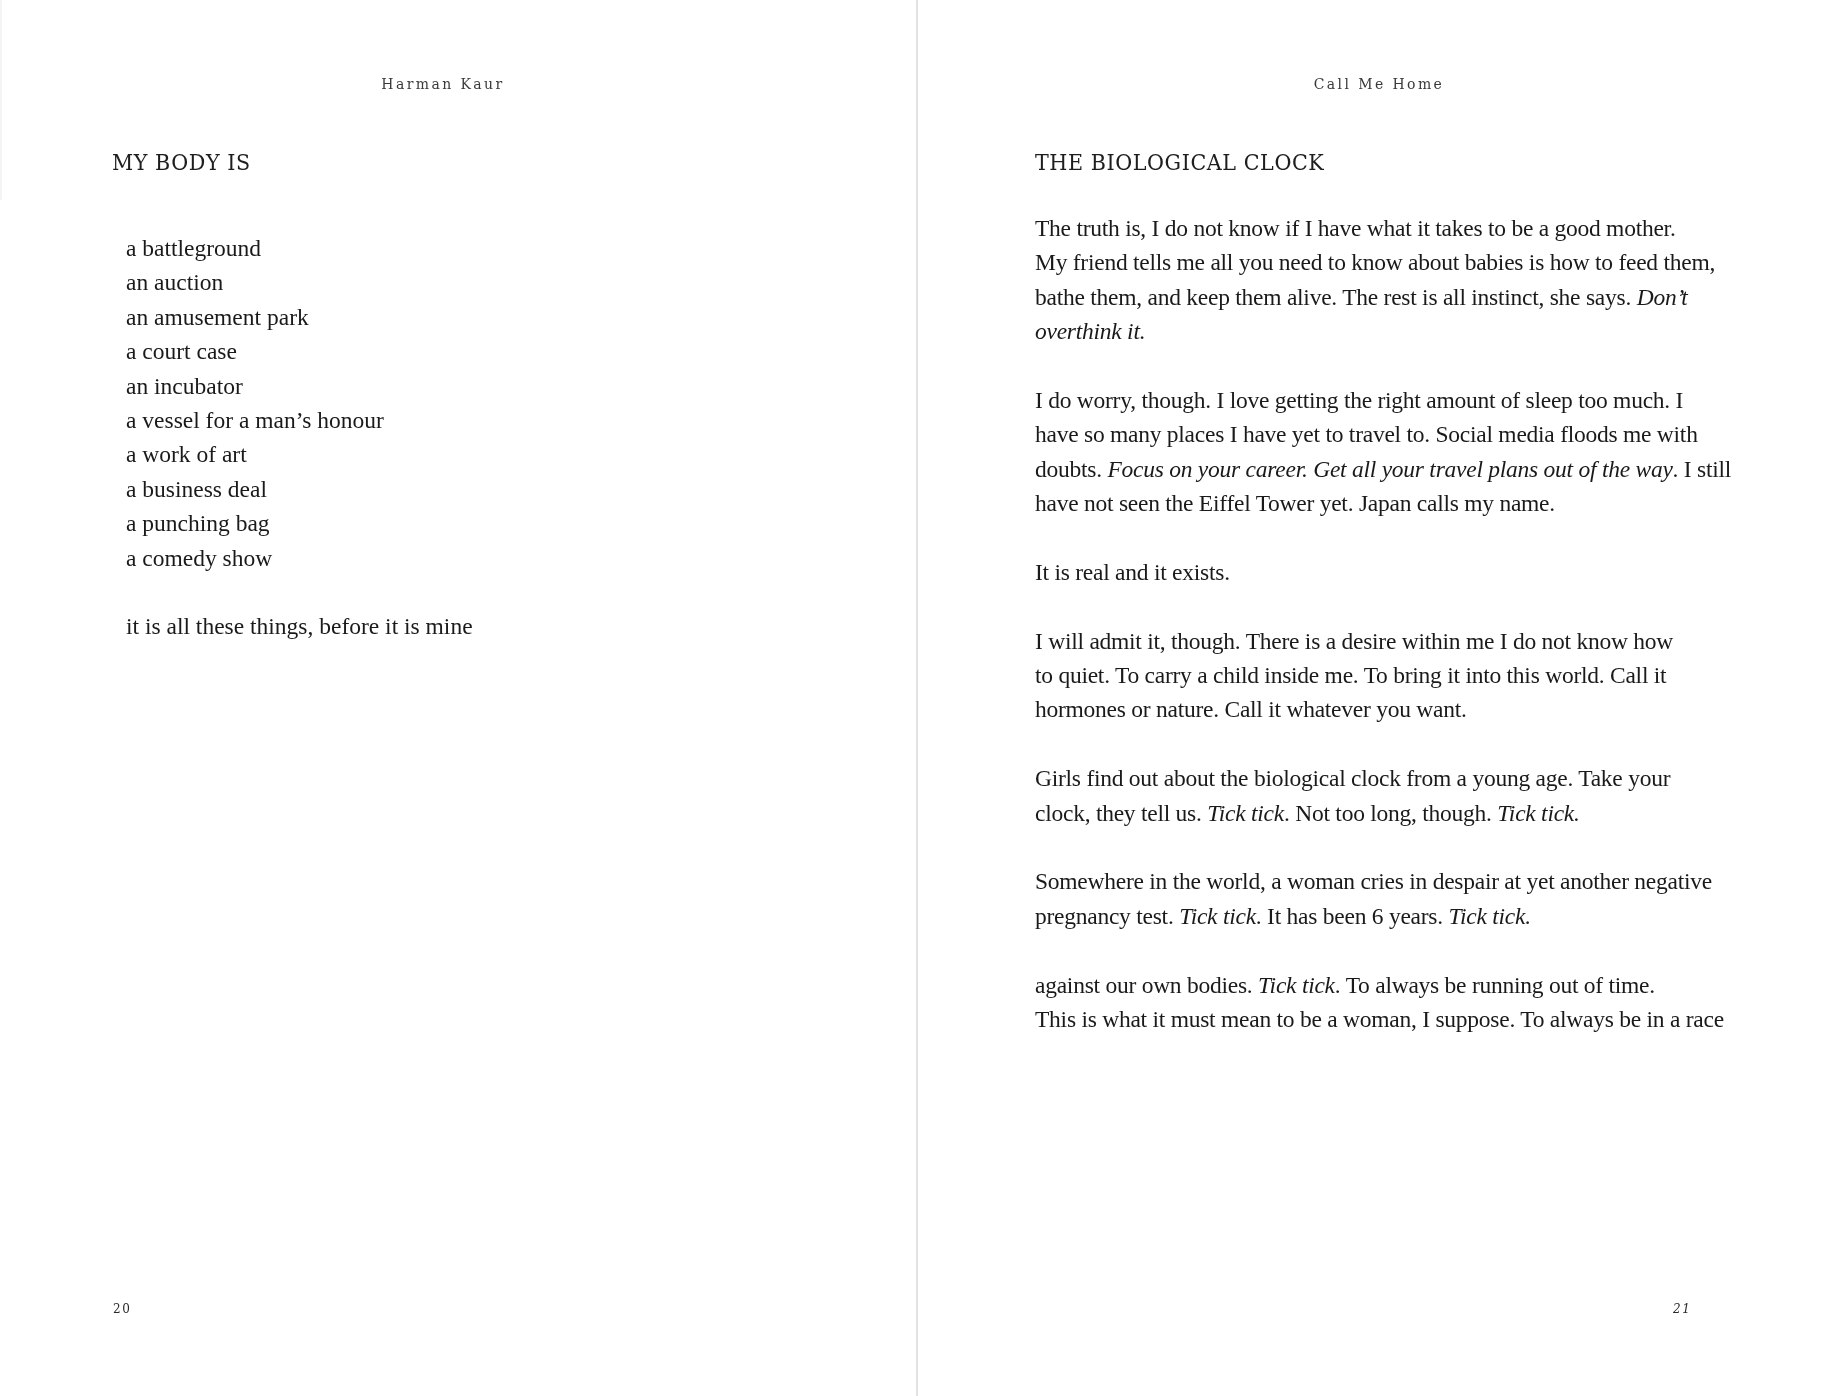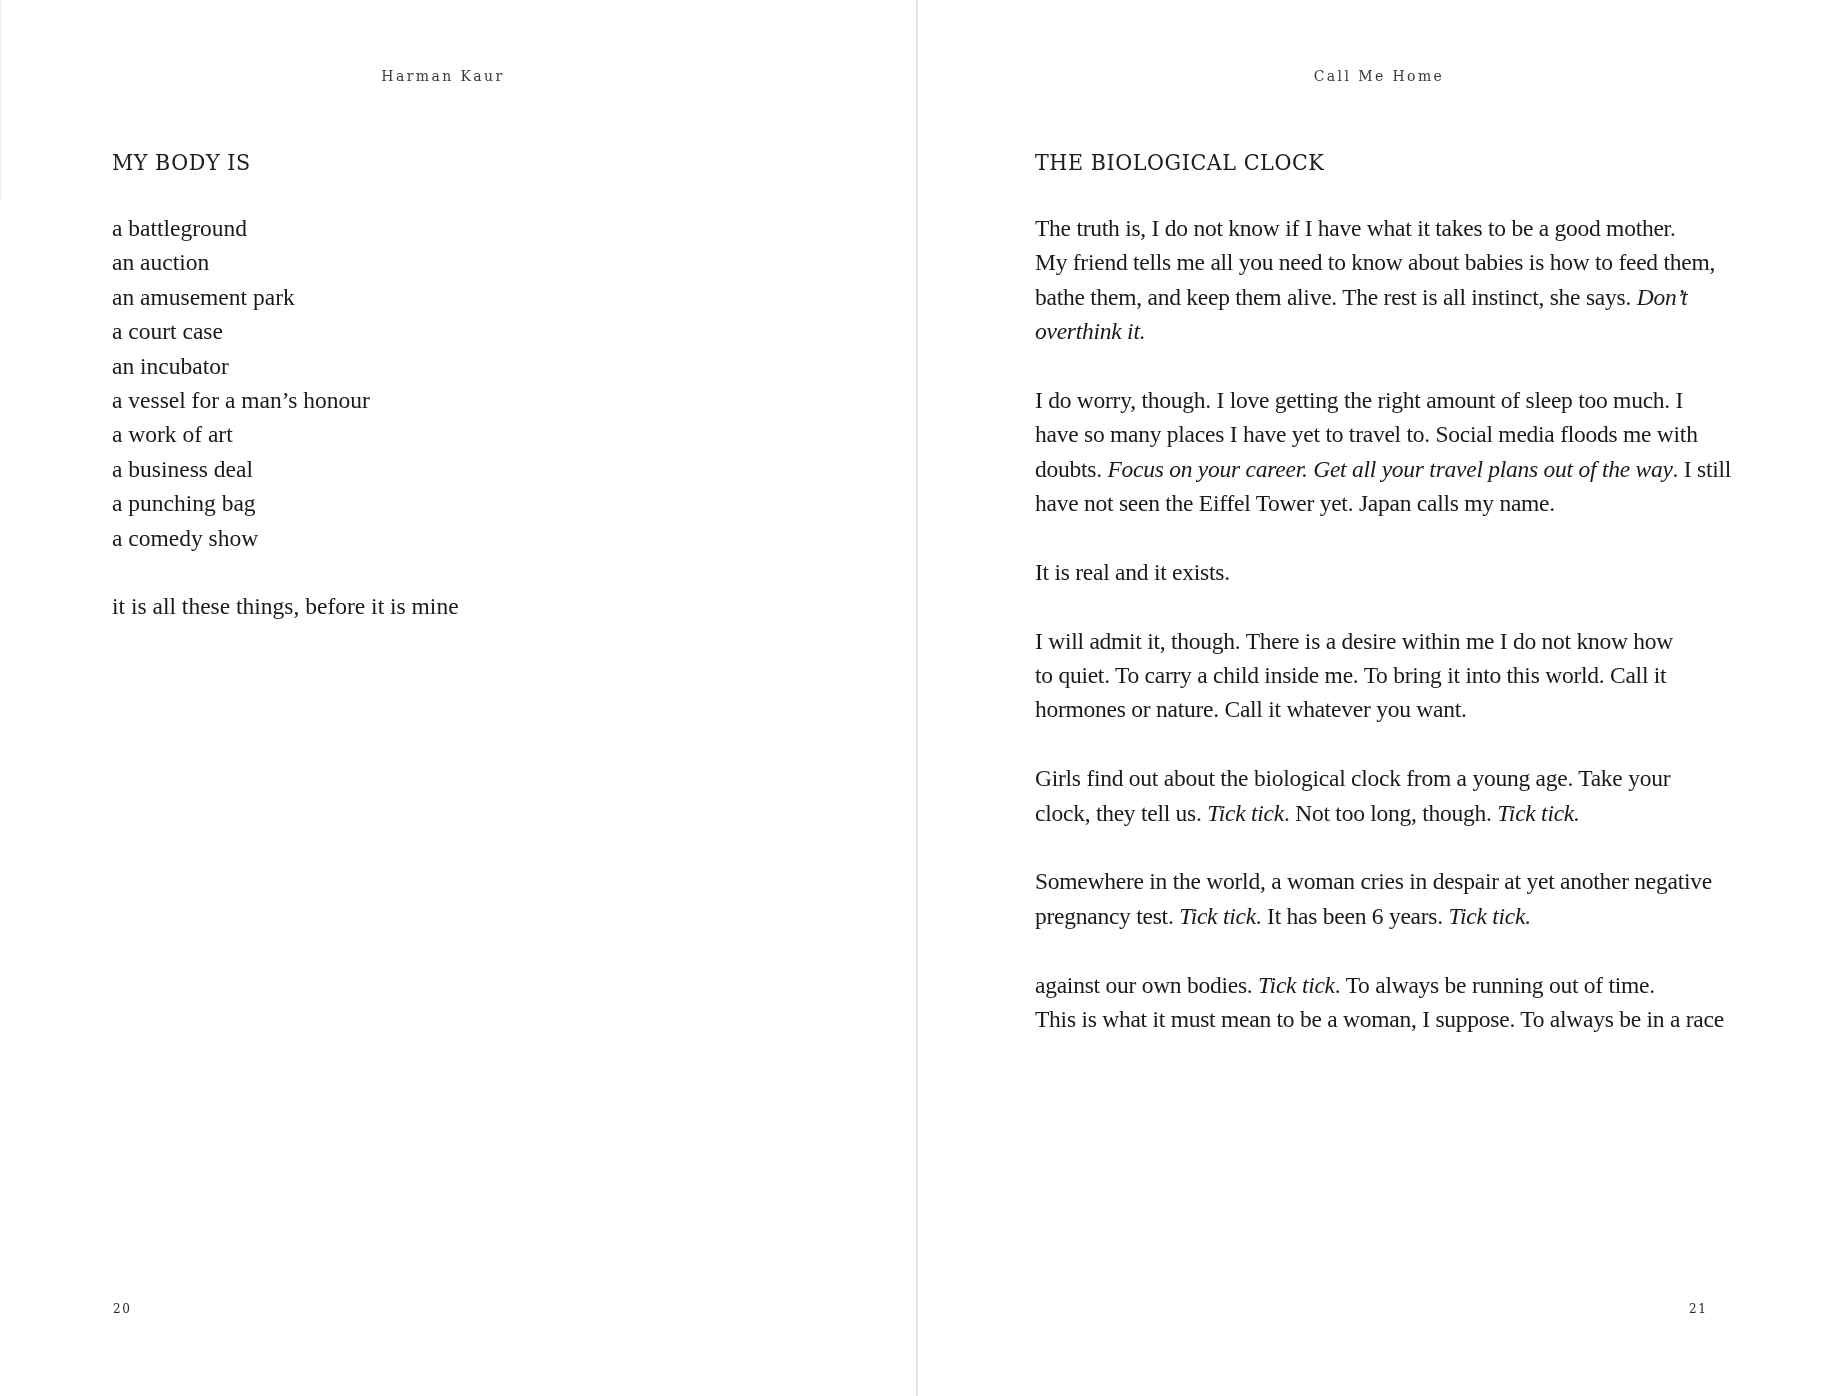--- a/index.html
+++ b/index.html
@@ -39,21 +39,21 @@
     }
     .left-edge {
       position: absolute;
       left: 0; top: 0;
       width: 2px; height: 200px;
       background: #f4f4f4;
     }
 
     .running-head {
       position: absolute;
-      top: 68px;
+      top: 76px;
       font-family: "DejaVu Serif", serif;
       font-size: 14px;
       letter-spacing: 2.4px;
       color: #3a3a3a;
       white-space: nowrap;
       transform: translateX(-50%);
     }
     .page-left .running-head { left: 443px; }
     .page-right .running-head { left: 462px; }
 
@@ -72,39 +72,39 @@
     .page-right .title { left: 118px; }
 
     .body-text {
       position: absolute;
       top: 211px;
       font-family: "Liberation Serif", serif;
       font-size: 23.5px;
       line-height: 34.4px;
       color: #1a1a1a;
     }
-    .page-left .body-text { left: 112px; width: 560px; }
+    .page-left .body-text { left: 126px; width: 560px; margin-top: 20px; }
     .page-right .body-text { left: 118px; width: 700px; }
 
     .line { display: block; white-space: nowrap; height: 34.4px; }
     .blank { display: block; height: 34.4px; }
     .para { display: block; margin: 0 0 34.4px 0; }
     .para .line { letter-spacing: -0.25px; }
     em, .it { font-style: italic; }
 
     .folio {
       position: absolute;
       top: 1302px;
       font-family: "DejaVu Serif", serif;
       font-size: 12px;
       letter-spacing: 1.5px;
       color: #2a2a2a;
     }
     .page-left .folio { left: 113px; }
-    .page-right .folio { left: 772px; }
+    .page-right .folio { left: 756px; font-style: italic; }
   </style>
 </head>
 <body>
 
 <div class="spread">
   <div class="left-edge"></div>
 
   <div class="page page-left">
     <div class="running-head">Harman Kaur</div>
 

